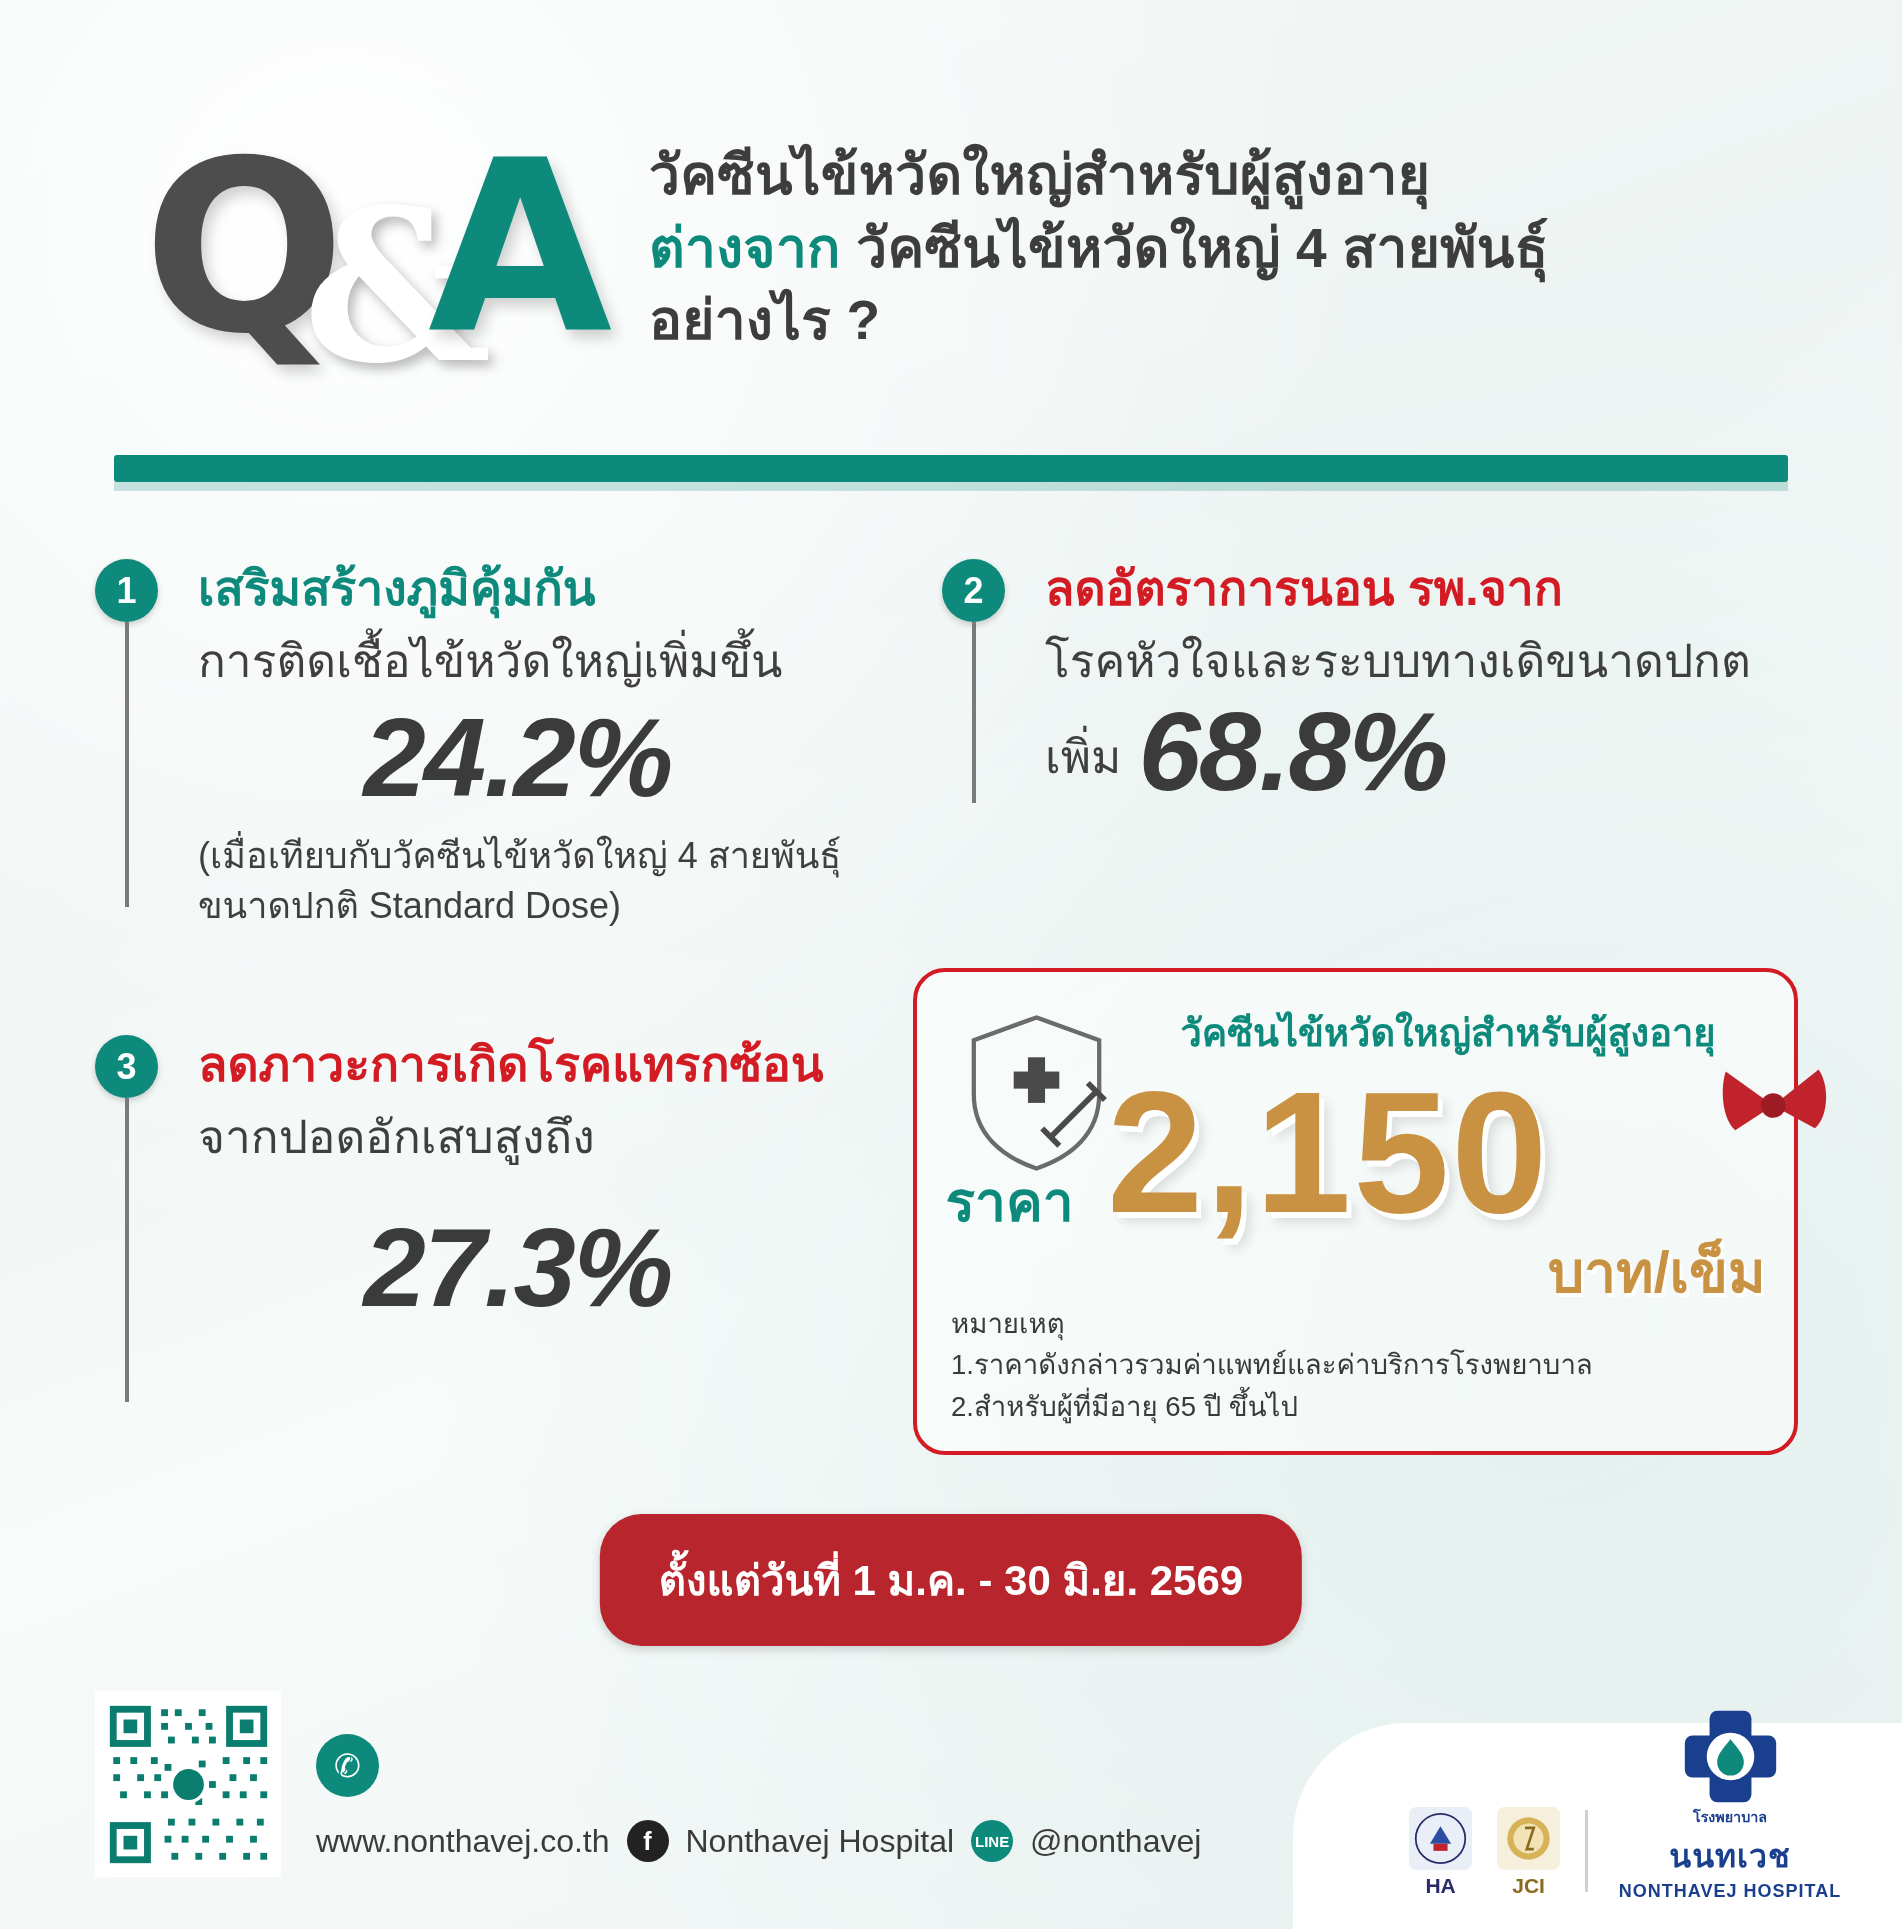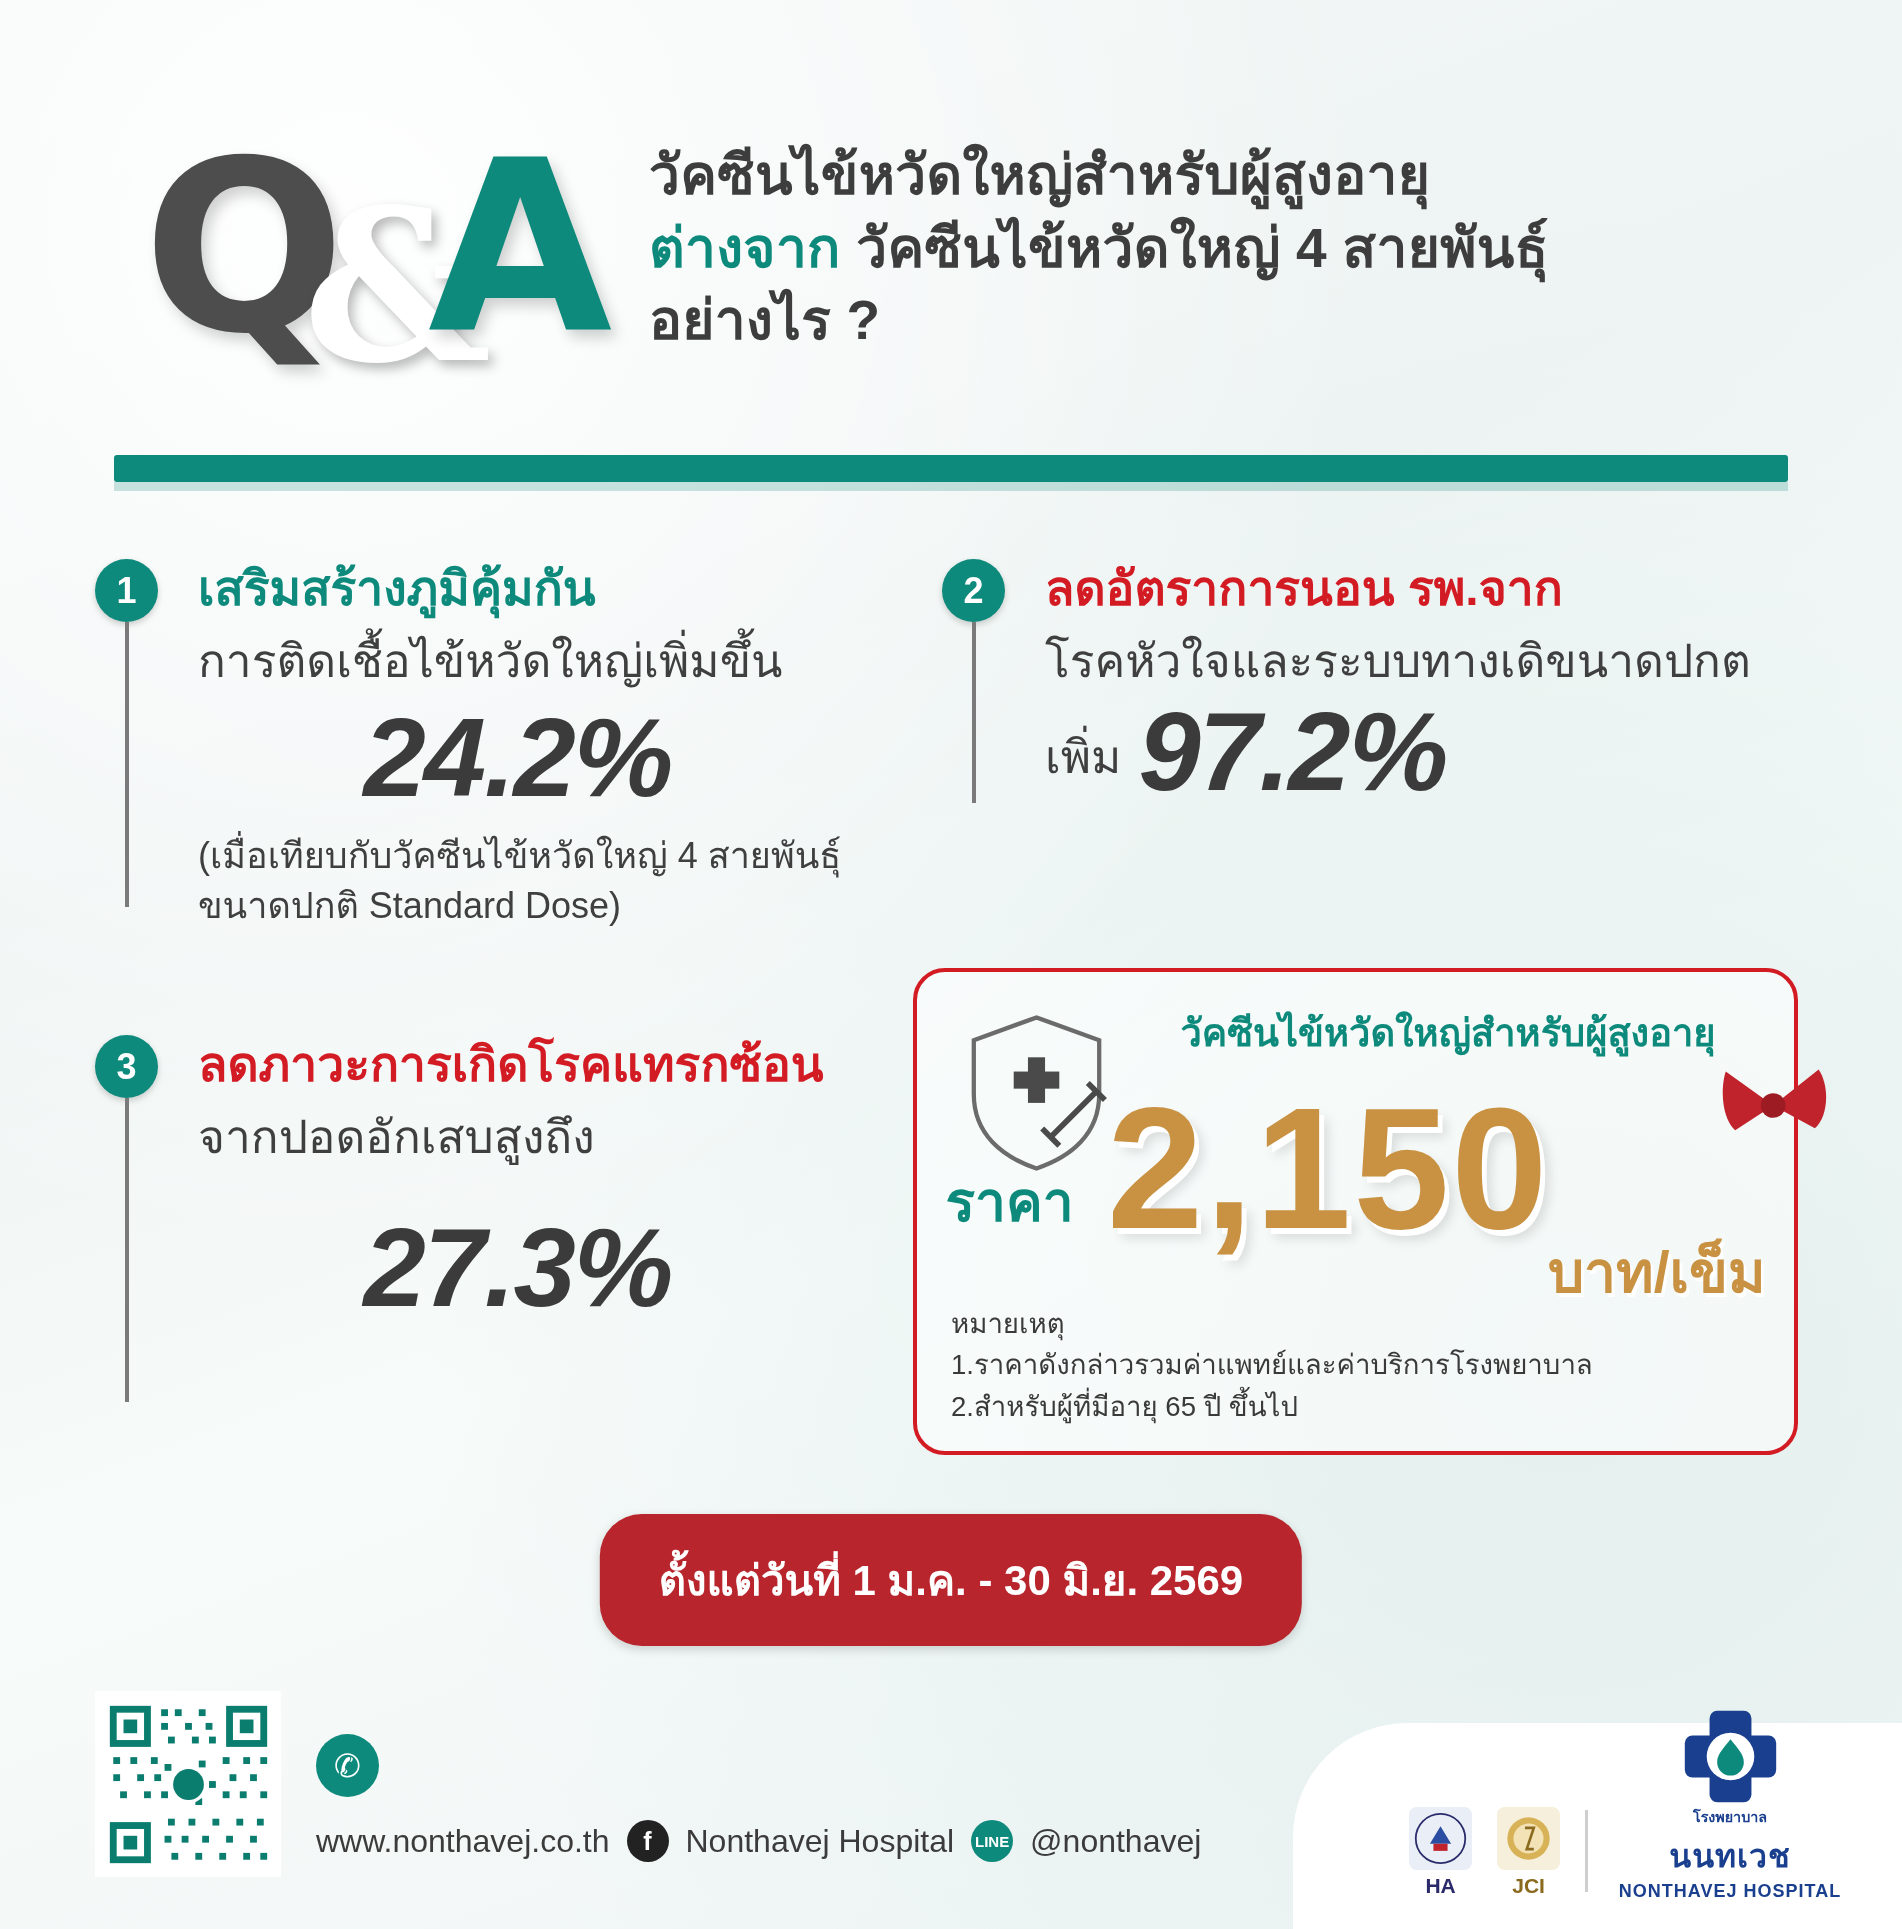--- a/index.html
+++ b/index.html
@@ -210,21 +210,21 @@
     position: absolute;
     left: 28.5px;
     top: 186px;
     font-size: 55px;
     font-weight: bold;
     color: #0d8a7b;
   }
   .price-value {
     position: absolute;
     left: 190px;
-    top: 96px;
+    top: 80px;
     font-size: 173px;
     font-weight: bold;
     color: #c99243;
     letter-spacing: 1.9px;
     text-shadow: 4.8px 5.7px 0 #ffffff, 8.6px 9.5px 11.4px rgba(0,0,0,0.12);
   }
   .price-unit {
     position: absolute;
     right: 28.5px;
     top: 255px;
@@ -445,21 +445,21 @@
   </div>
 
   <div class="point" id="point2">
     <div class="badge">2</div>
     <div class="stem"></div>
     <div class="body">
       <div class="ttl red">ลดอัตราการนอน รพ.จาก</div>
       <div class="sub">โรคหัวใจและระบบทางเดิขนาดปกต</div>
       <div class="p2-row">
         <div class="lead">เพิ่ม</div>
-        <div class="pct">97.2%</div>
+        <div class="pct">68.8%</div>
       </div>
     </div>
   </div>
 
   <div class="point" id="point3">
     <div class="badge">3</div>
     <div class="stem"></div>
     <div class="body">
       <div class="ttl red">ลดภาวะการเกิดโรคแทรกซ้อน</div>
       <div class="sub">จากปอดอักเสบสูงถึง</div>

